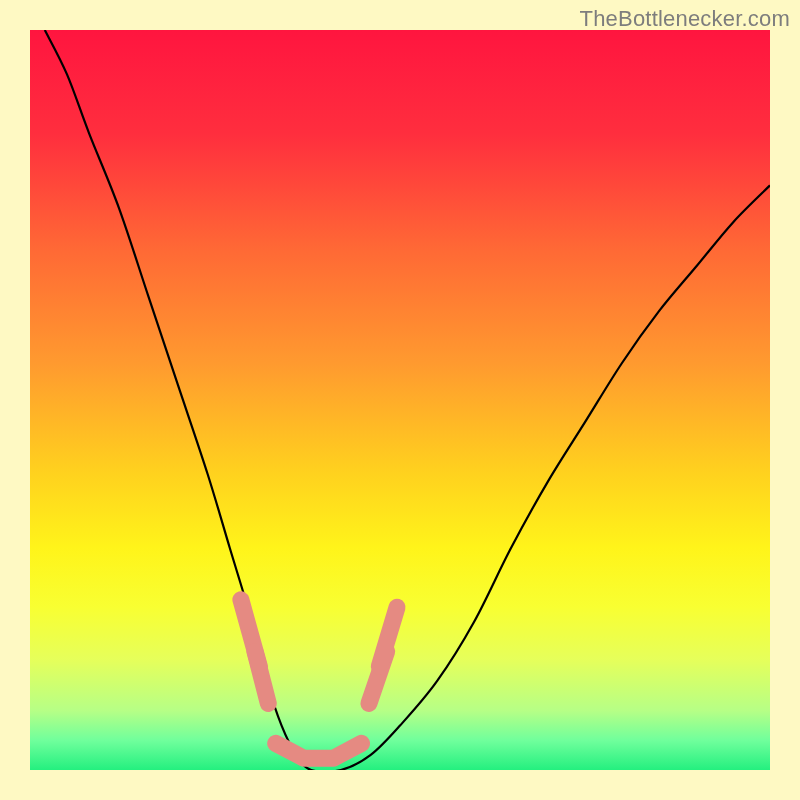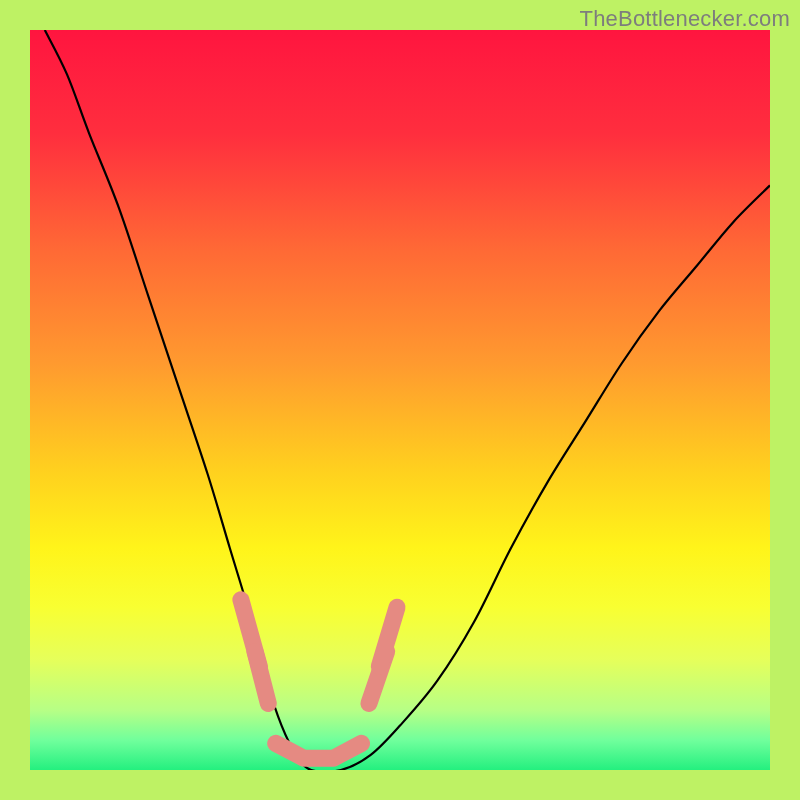--- a/index.html
+++ b/index.html
@@ -10,21 +10,21 @@
     background: #000;
     overflow: hidden;
     font-family: Arial, Helvetica, sans-serif;
   }
   .frame {
     position: absolute;
     left: 0;
     top: 0;
     width: 800px;
     height: 800px;
-    background: #bef264;
+    background: #fef9c3;
   }
   .plot {
     position: absolute;
     left: 30px;
     top: 30px;
     width: 740px;
     height: 740px;
     overflow: hidden;
   }
   .gradient-bg {

